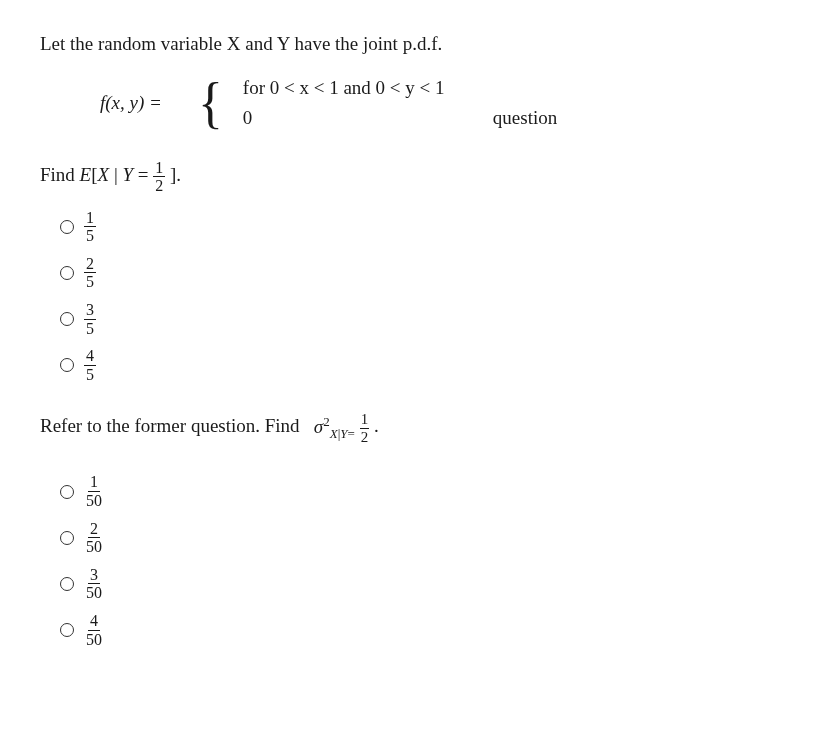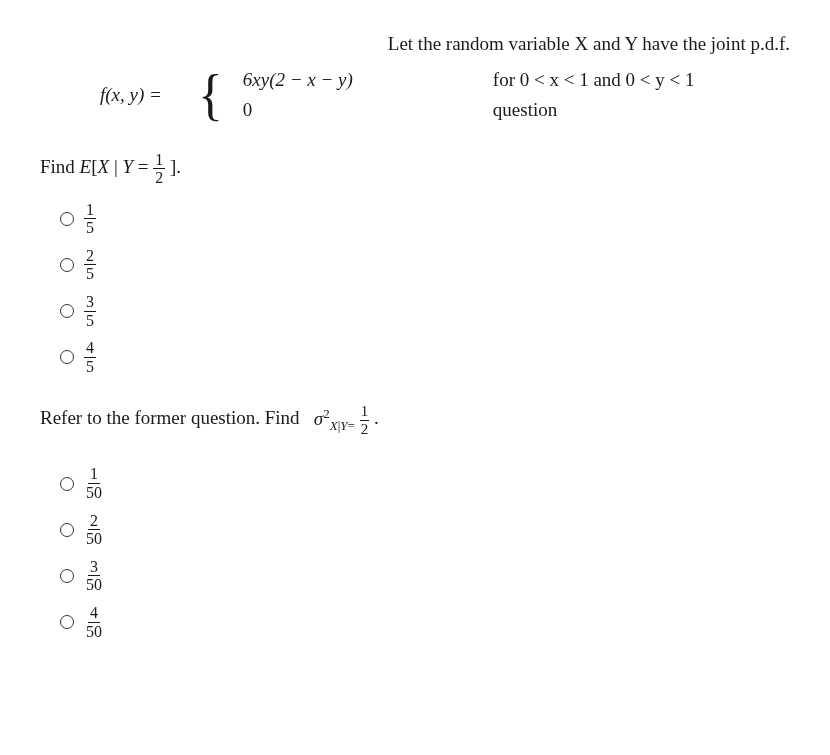--- a/index.html
+++ b/index.html
@@ -8,23 +8,22 @@
       font-family: "Times New Roman", Times, serif;
       font-size: 18px;
       color: #1a1a1a;
       padding: 30px 40px;
       width: 830px;
       min-height: 755px;
     }
 
     .intro-text {
       font-size: 19px;
-      margin-bottom: 10px;
+      margin-bottom: 18px;
       line-height: 1.5;
-      text-align: right;
     }
 
     .piecewise-container {
       display: flex;
       align-items: center;
       margin-left: 60px;
       margin-bottom: 30px;
       gap: 10px;
     }
 
@@ -165,21 +164,20 @@
 <body>
 
 <p class="intro-text">Let the random variable X and Y have the joint p.d.f.</p>
 
 <div class="piecewise-container">
   <span class="f-label ital">f(x, y) =</span>
   <span class="equals-sign"></span>
   <span class="big-brace">{</span>
   <div class="piecewise-cases">
     <div class="case-row">
-      <span class="case-expr ital">6xy(2 − x − y)</span>
       <span class="case-condition">for 0 &lt; x &lt; 1 and 0 &lt; y &lt; 1</span>
     </div>
     <div class="case-row">
       <span class="case-expr">0</span>
       <span class="case-condition">question</span>
     </div>
   </div>
 </div>
 
 <div class="find-section">

